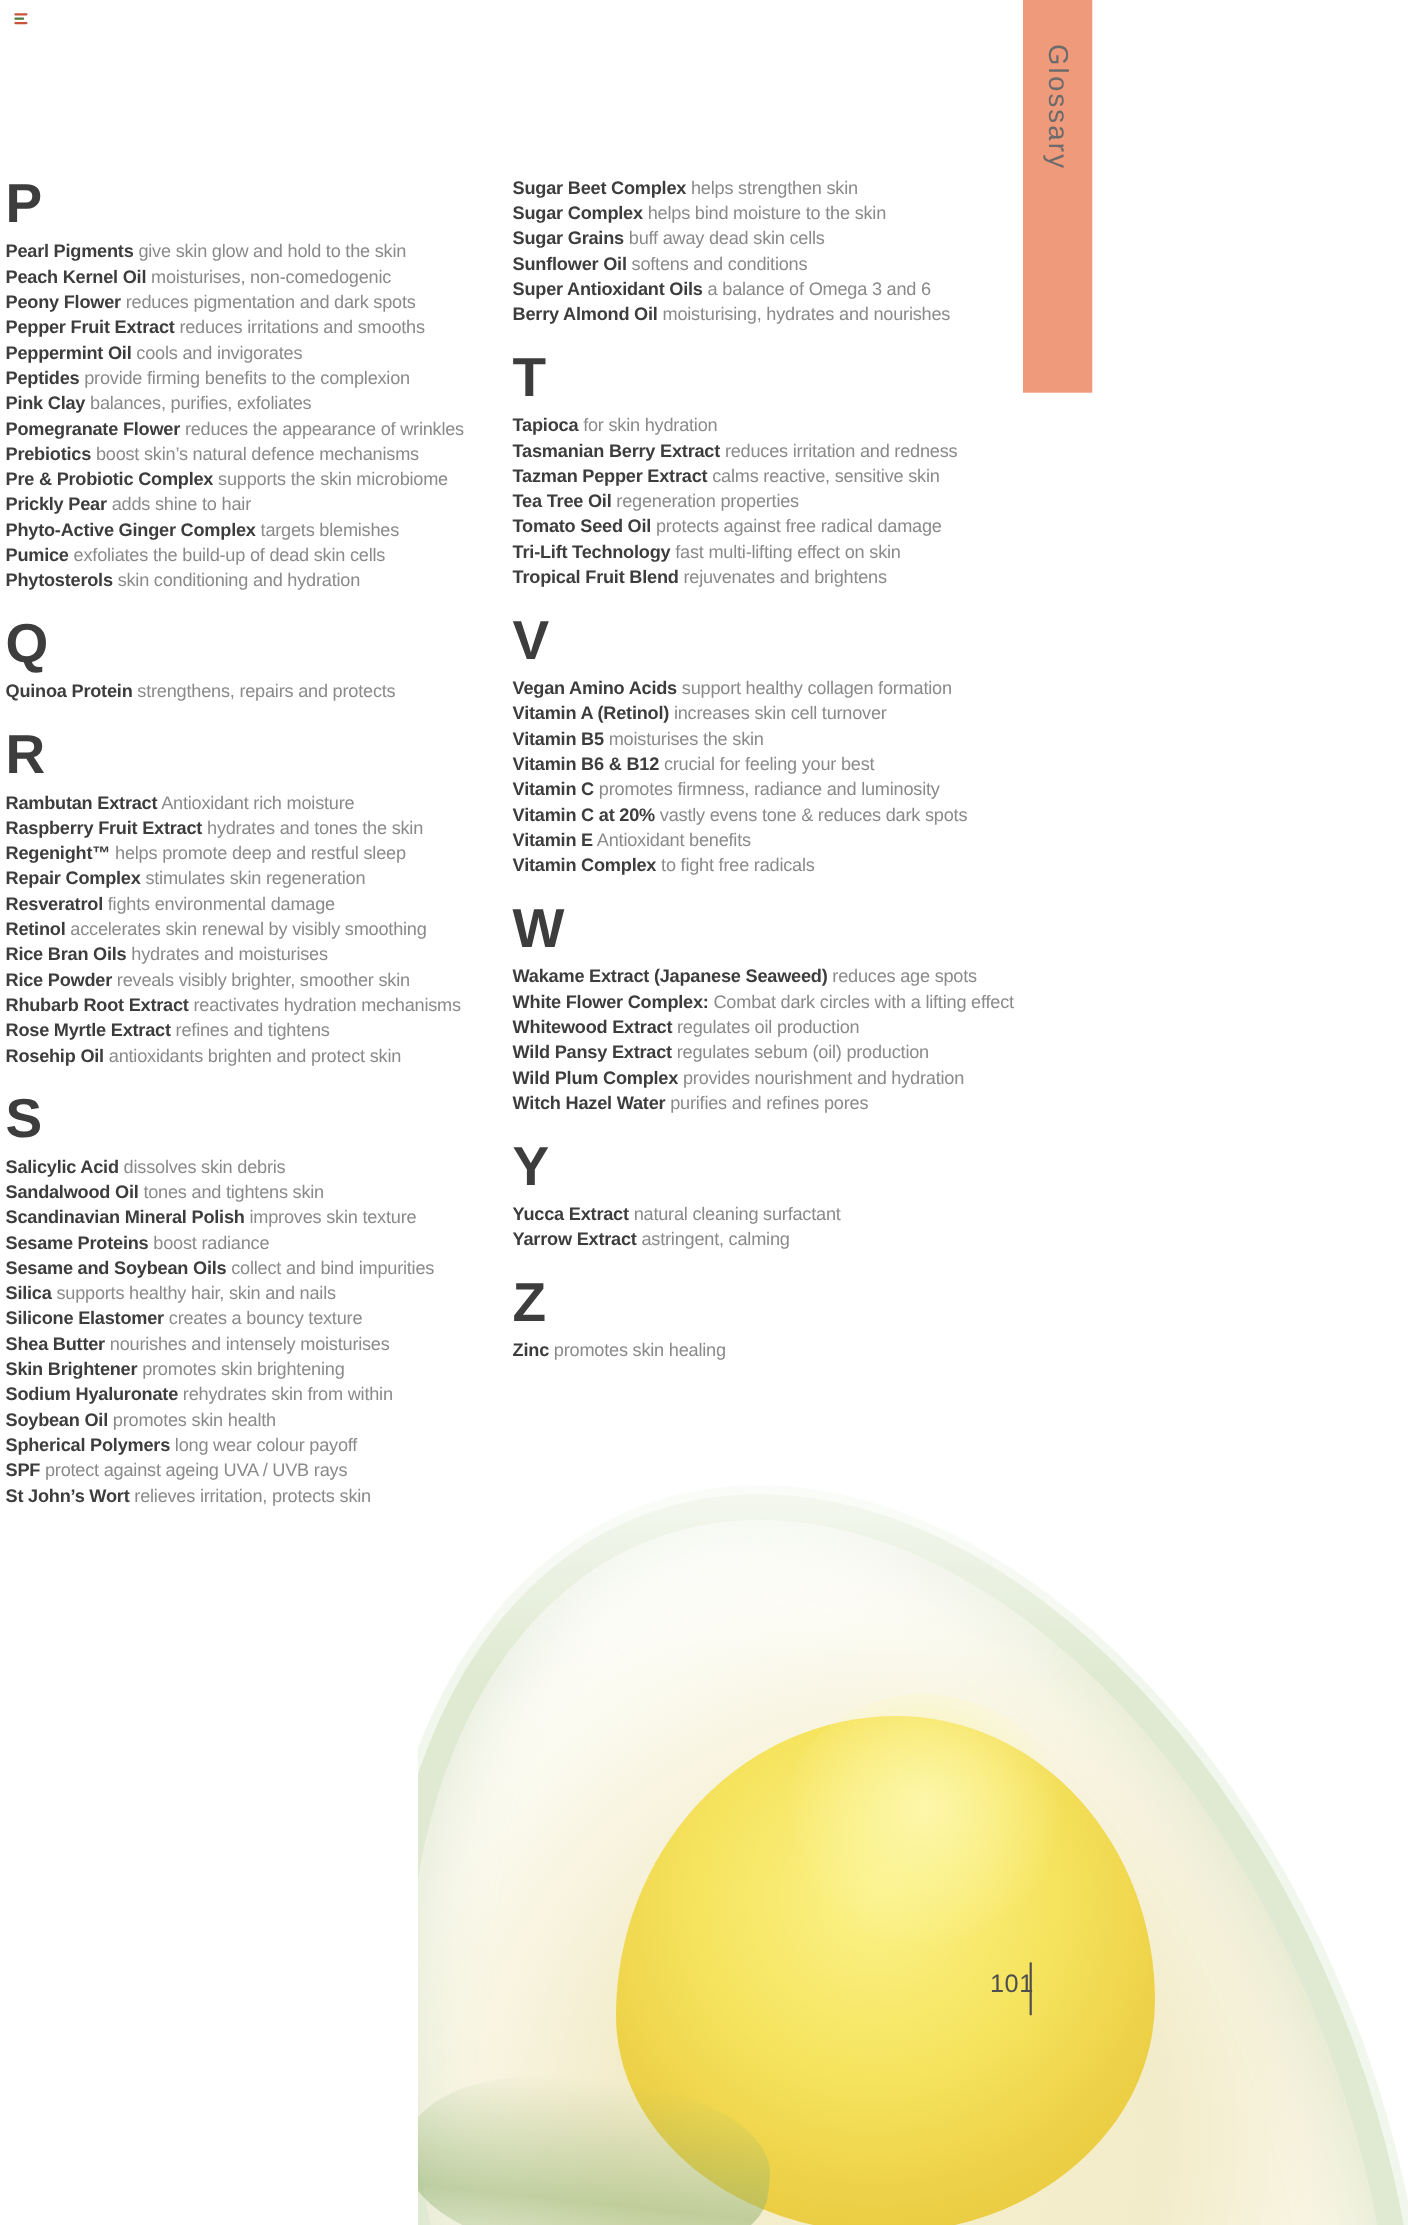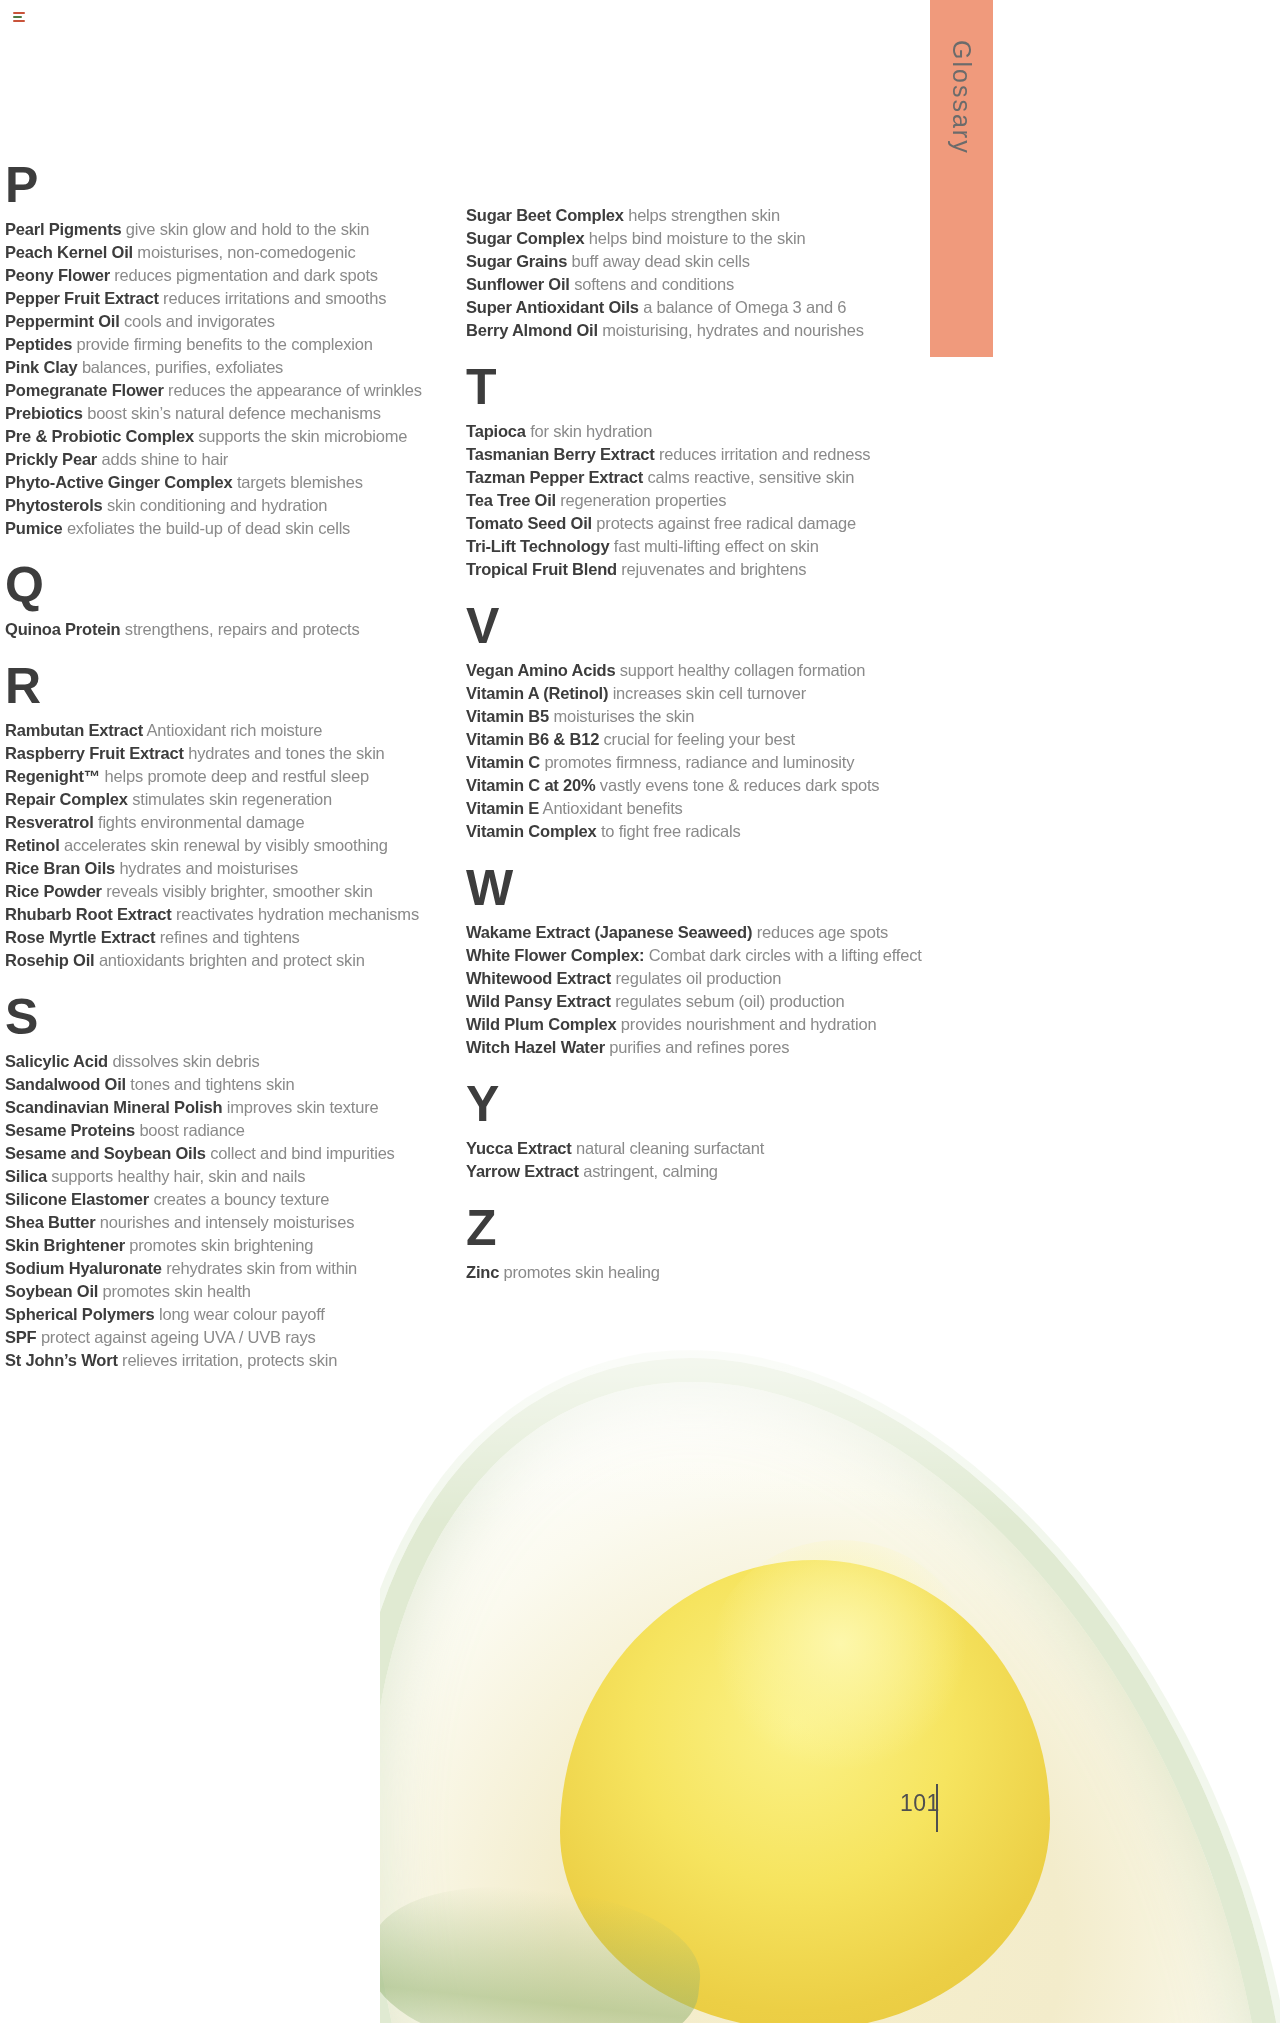--- a/index.html
+++ b/index.html
@@ -21,21 +21,21 @@
   }
   .glossary-tab span{
     writing-mode:vertical-rl;
     font-size:25px;color:#6b6b6b;letter-spacing:2px;
     padding-top:40px;
   }
   
   .columns{position:absolute;left:0;top:160px;width:100%;z-index:2;}
   .col{position:absolute;top:0;}
   .col-left{left:5px;width:460px;}
-  .col-right{left:466px;width:510px;margin-top:44px;}
+  .col-right{left:466px;width:510px;}
   .letter{
     font-size:50px;line-height:1;font-weight:700;color:#3d3d3d;
     margin:20px 0 8px;letter-spacing:0;
   }
   .col > :first-child{margin-top:0;}
   .entry{
     font-size:16.5px;line-height:23px;white-space:nowrap;letter-spacing:-0.2px;
   }
   .term{font-weight:700;color:#3d3d3d;}
   .desc{font-weight:400;color:#8a8a8a;}
@@ -101,22 +101,22 @@
       <div class="entry"><span class="term">Peony Flower</span> <span class="desc">reduces pigmentation and dark spots</span></div>
       <div class="entry"><span class="term">Pepper Fruit Extract</span> <span class="desc">reduces irritations and smooths</span></div>
       <div class="entry"><span class="term">Peppermint Oil</span> <span class="desc">cools and invigorates</span></div>
       <div class="entry"><span class="term">Peptides</span> <span class="desc">provide firming benefits to the complexion</span></div>
       <div class="entry"><span class="term">Pink Clay</span> <span class="desc">balances, purifies, exfoliates</span></div>
       <div class="entry"><span class="term">Pomegranate Flower</span> <span class="desc">reduces the appearance of wrinkles</span></div>
       <div class="entry"><span class="term">Prebiotics</span> <span class="desc">boost skin’s natural defence mechanisms</span></div>
       <div class="entry"><span class="term">Pre &amp; Probiotic Complex</span> <span class="desc">supports the skin microbiome</span></div>
       <div class="entry"><span class="term">Prickly Pear</span> <span class="desc">adds shine to hair</span></div>
       <div class="entry"><span class="term">Phyto-Active Ginger Complex</span> <span class="desc">targets blemishes</span></div>
+      <div class="entry"><span class="term">Pumice</span> <span class="desc">exfoliates the build-up of dead skin cells</span></div>
       <div class="entry"><span class="term">Phytosterols</span> <span class="desc">skin conditioning and hydration</span></div>
-      <div class="entry"><span class="term">Pumice</span> <span class="desc">exfoliates the build-up of dead skin cells</span></div>
       <div class="letter">Q</div>
       <div class="entry"><span class="term">Quinoa Protein</span> <span class="desc">strengthens, repairs and protects</span></div>
       <div class="letter">R</div>
       <div class="entry"><span class="term">Rambutan Extract</span> <span class="desc">Antioxidant rich moisture</span></div>
       <div class="entry"><span class="term">Raspberry Fruit Extract</span> <span class="desc">hydrates and tones the skin</span></div>
       <div class="entry"><span class="term">Regenight™</span> <span class="desc">helps promote deep and restful sleep</span></div>
       <div class="entry"><span class="term">Repair Complex</span> <span class="desc">stimulates skin regeneration</span></div>
       <div class="entry"><span class="term">Resveratrol</span> <span class="desc">fights environmental damage</span></div>
       <div class="entry"><span class="term">Retinol</span> <span class="desc">accelerates skin renewal by visibly smoothing</span></div>
       <div class="entry"><span class="term">Rice Bran Oils</span> <span class="desc">hydrates and moisturises</span></div>

